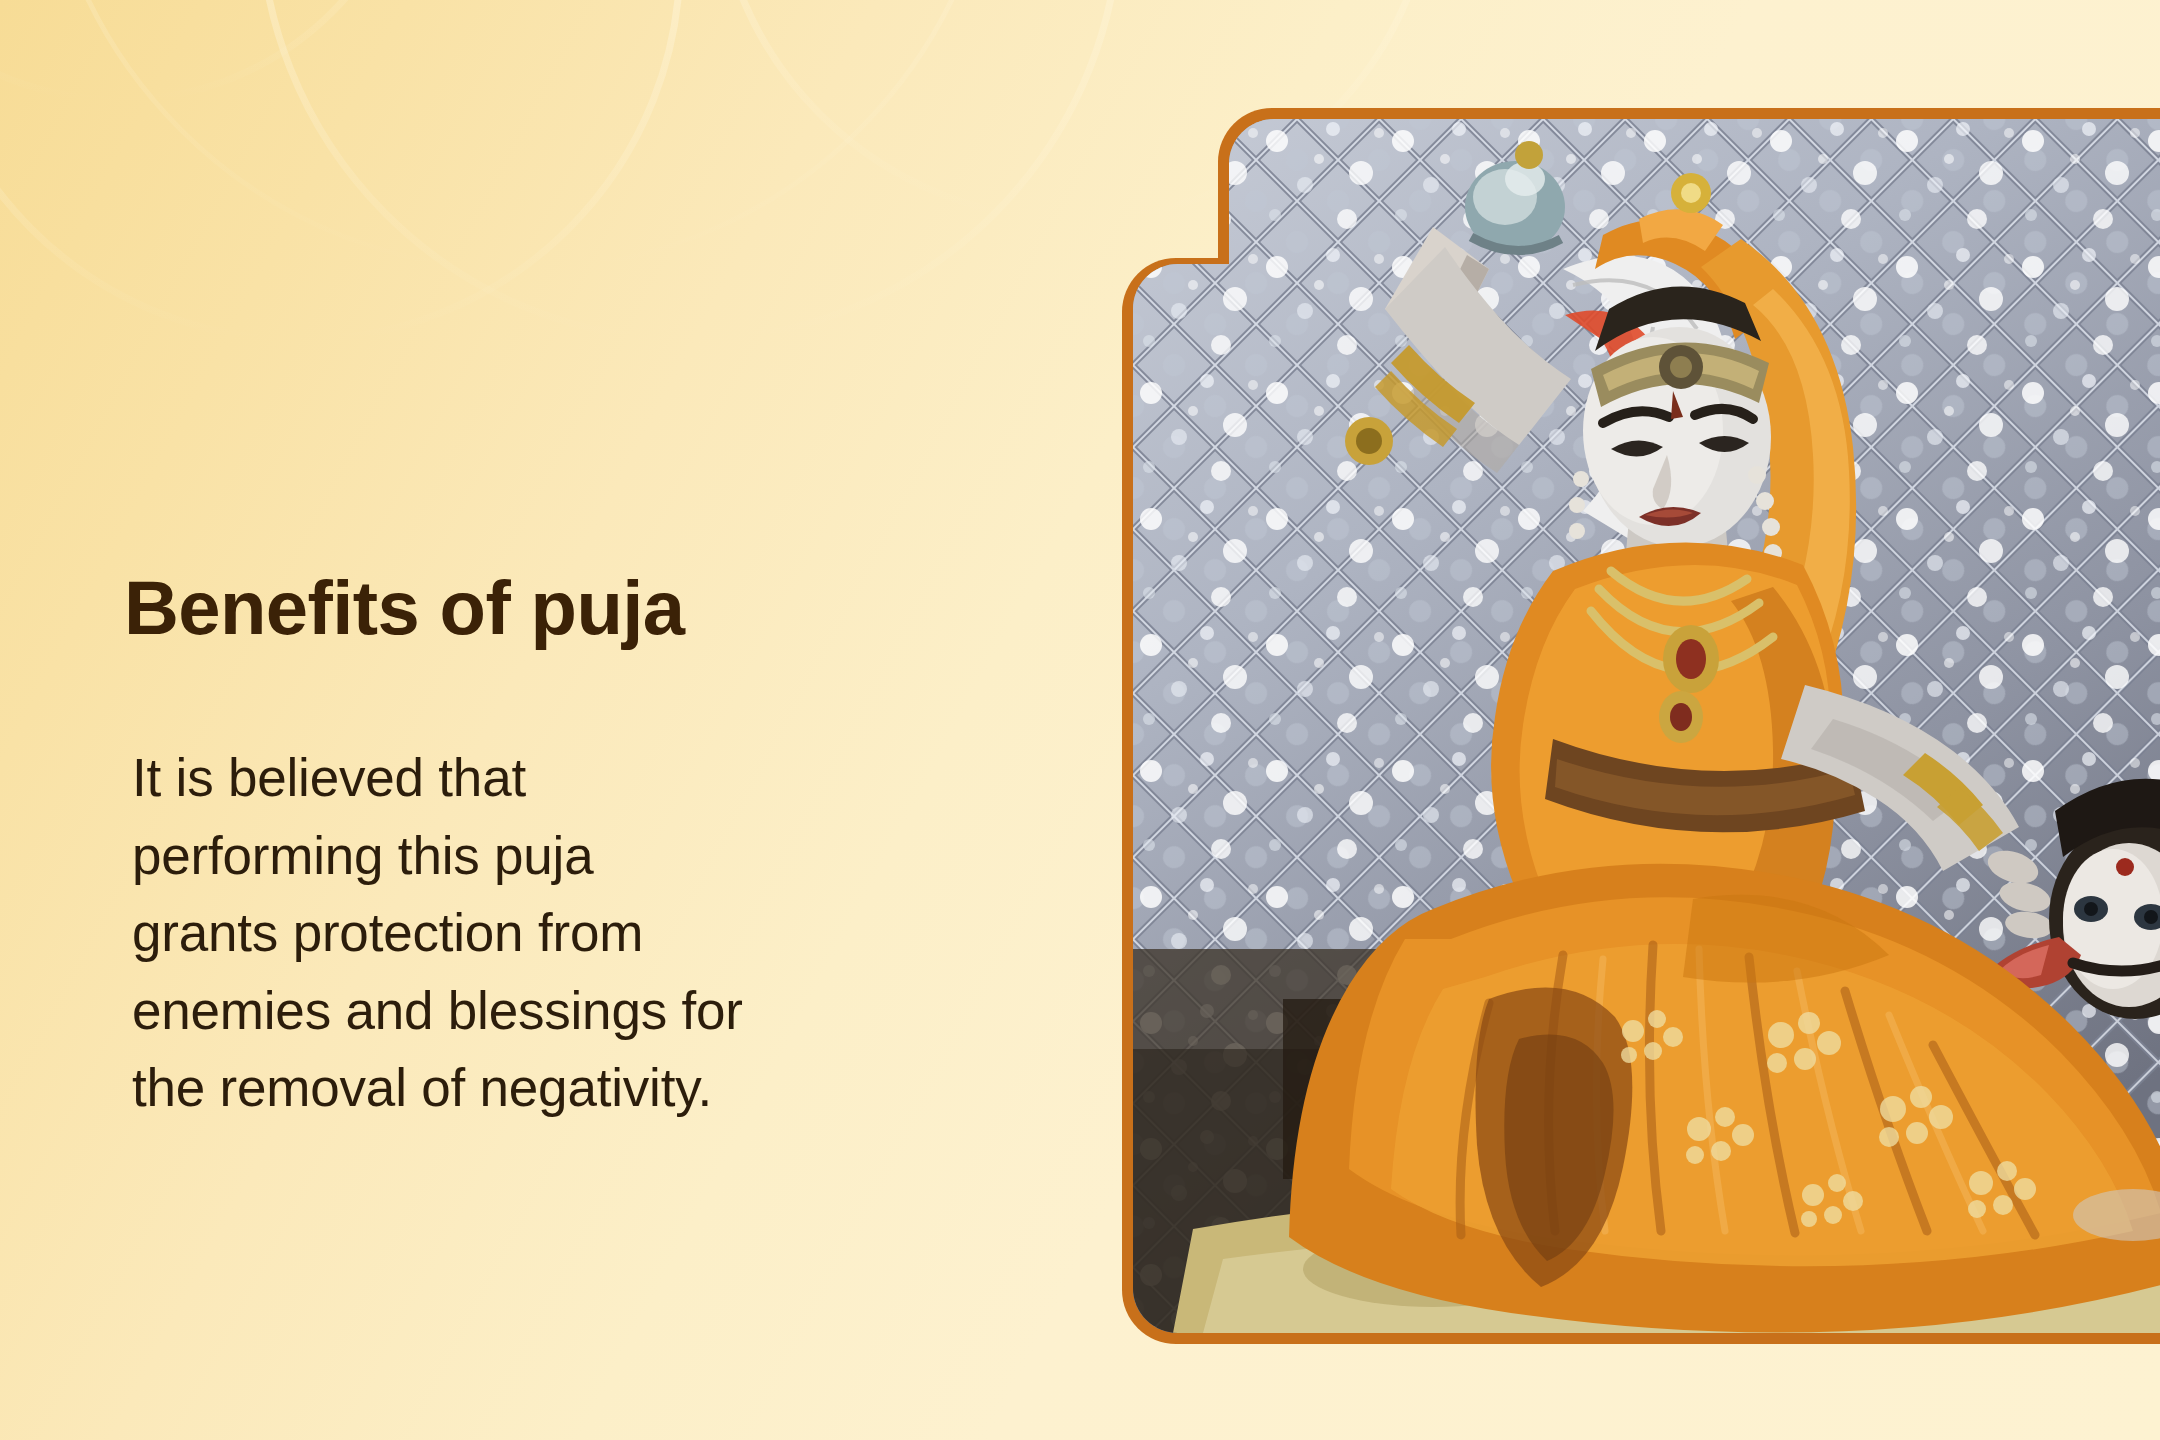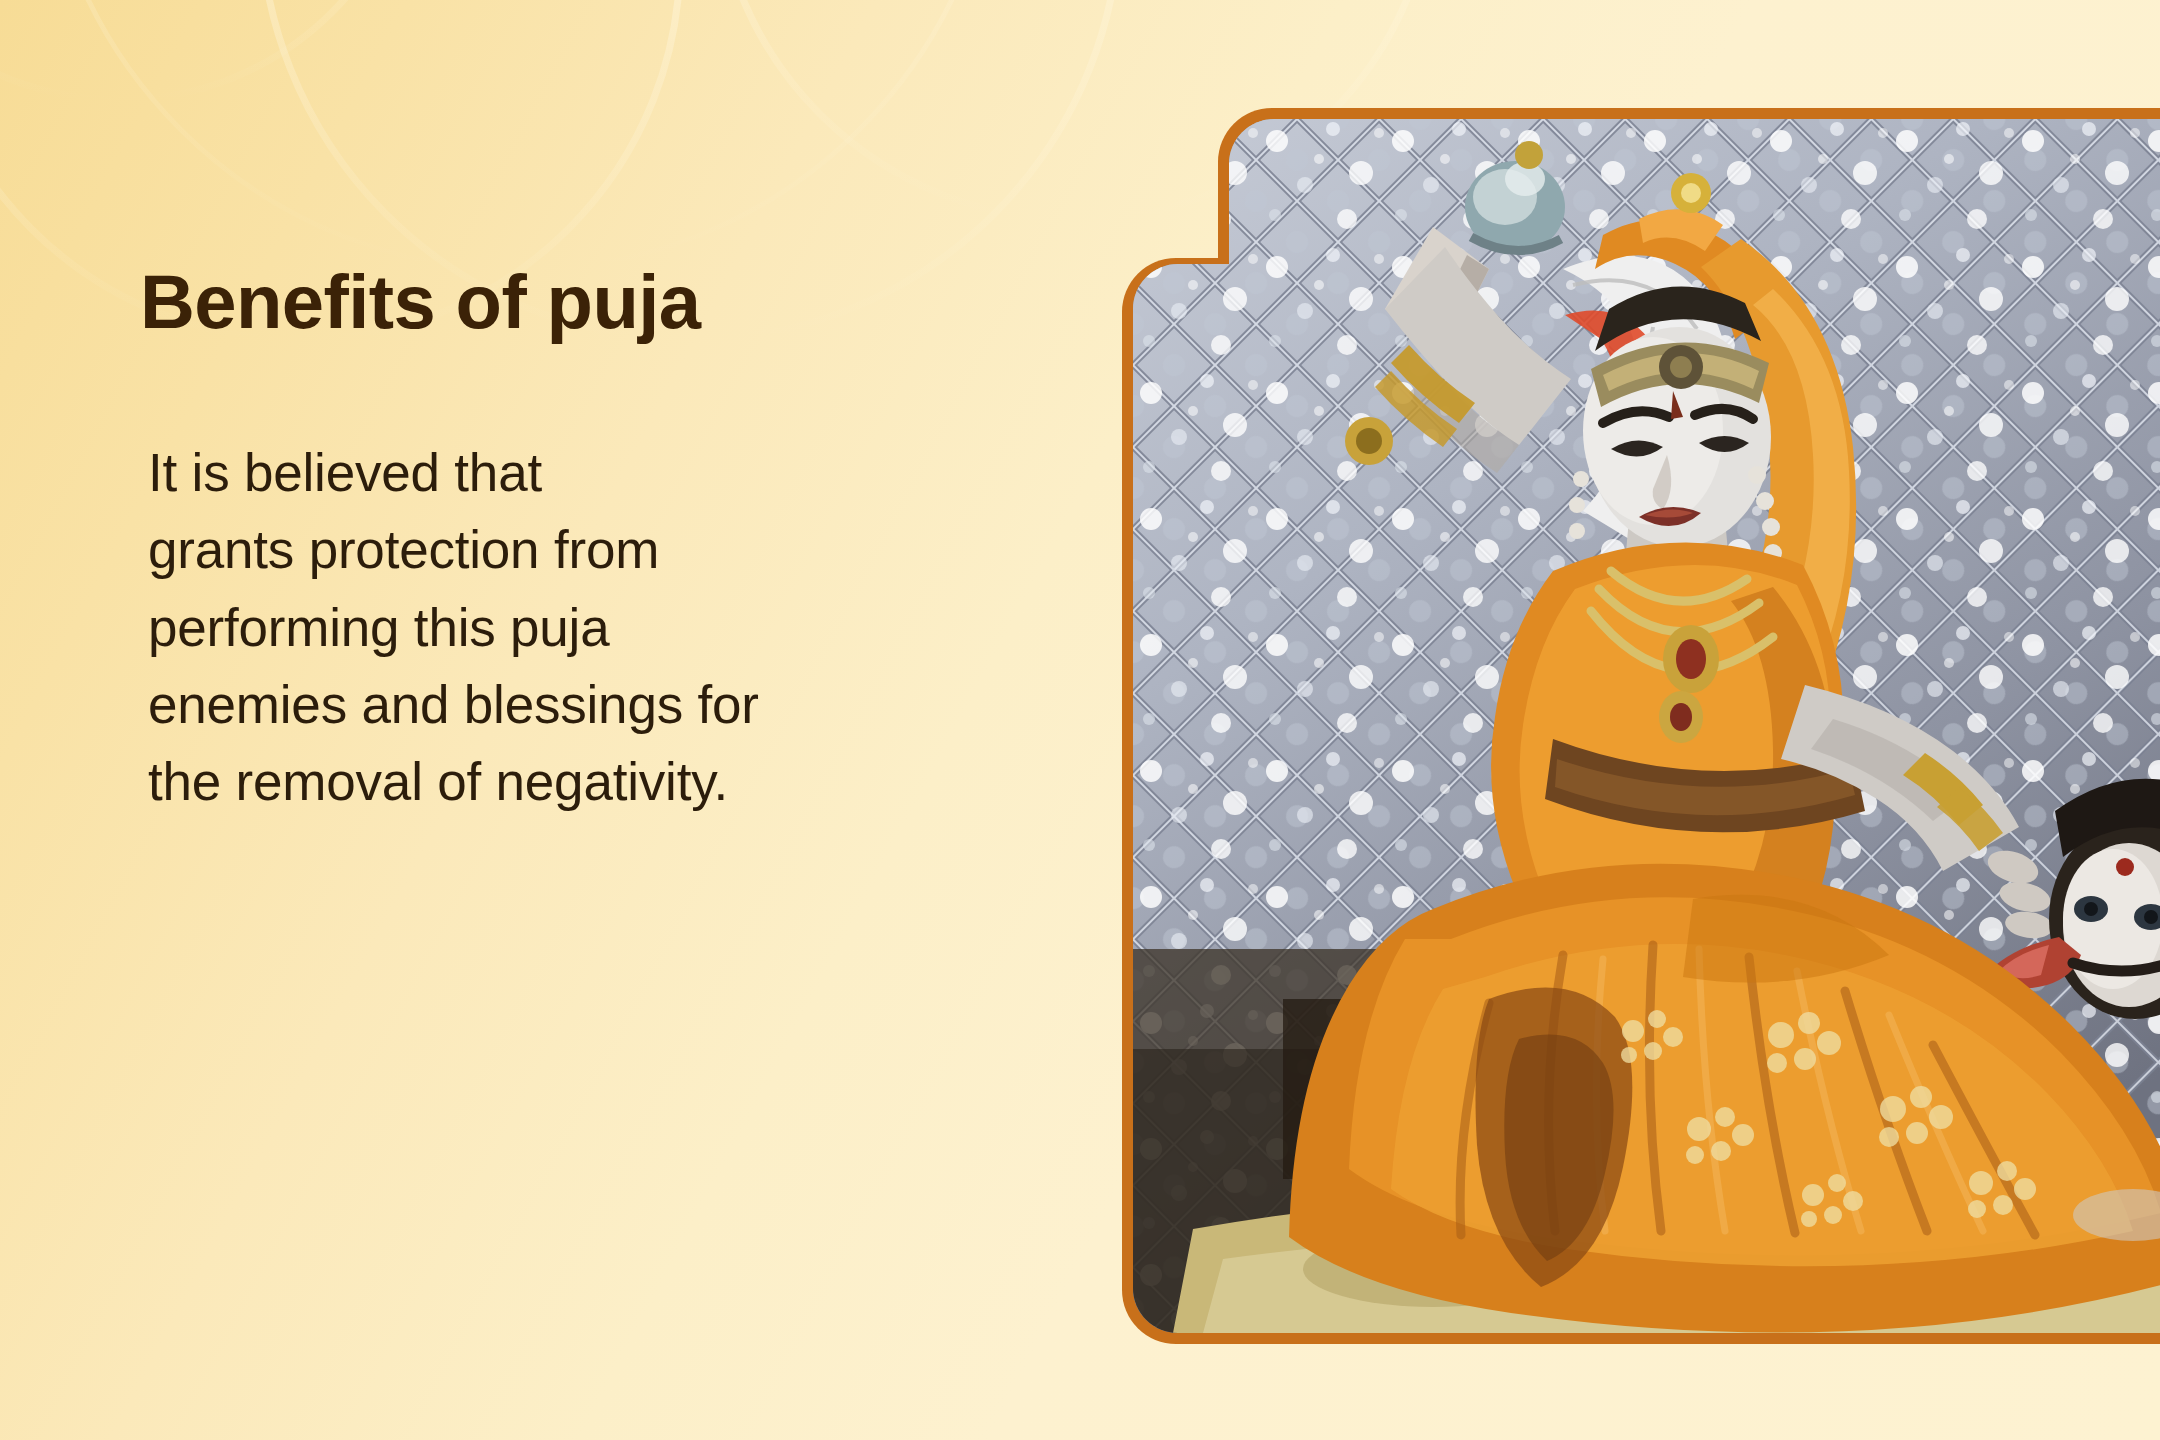--- a/index.html
+++ b/index.html
@@ -34,27 +34,27 @@
   .bg-decor {
     position: absolute;
     inset: 0;
     pointer-events: none;
   }
   .bg-decor svg { display: block; width: 2160px; height: 1440px; }
 
   
   .text-col {
     position: absolute;
-    left: 140px;
+    left: 124px;
     top: 0;
     width: 850px;
     height: 1440px;
     display: flex;
     flex-direction: column;
-    justify-content: flex-start;
+    justify-content: center;
   }
 
   .heading {
     margin: 0;
     padding: 0;
     font-family: "Liberation Sans", sans-serif;
     font-weight: 700;
     font-size: 76px;
     line-height: 1.05;
     letter-spacing: -0.6px;
@@ -191,22 +191,22 @@
       </g>
     </svg>
   </div>
 
   <div class="text-col">
 
     <h1 class="heading">Benefits of puja</h1>
 
     <p class="body-copy">
       <span class="ln">It is believed that</span>
+      <span class="ln">performing this puja</span>
       <span class="ln">grants protection from</span>
-      <span class="ln">performing this puja</span>
       <span class="ln">enemies and blessings for</span>
       <span class="ln">the removal of negativity.</span>
     </p>
 
   </div>
 
   <div class="photo-frame">
 
     <div class="frame-shape frame-upper"></div>
     <div class="frame-shape frame-lower"></div>

